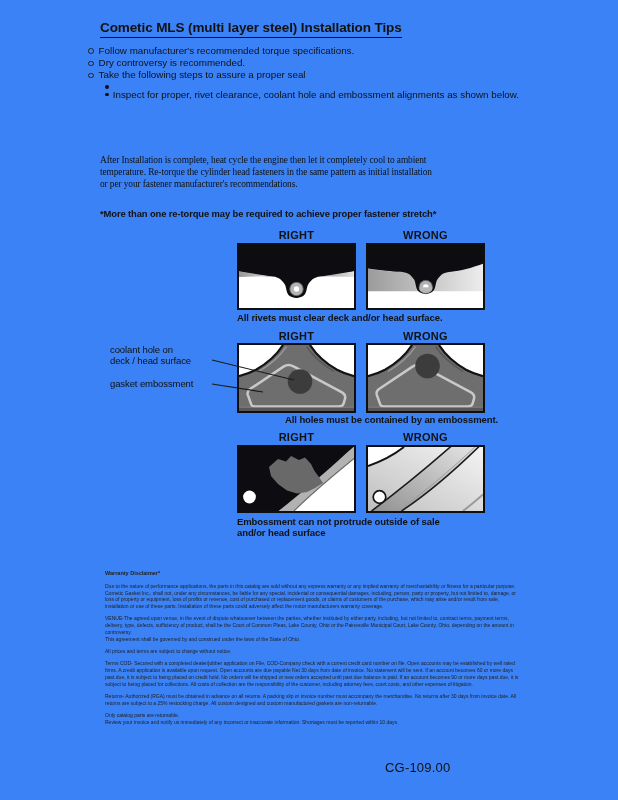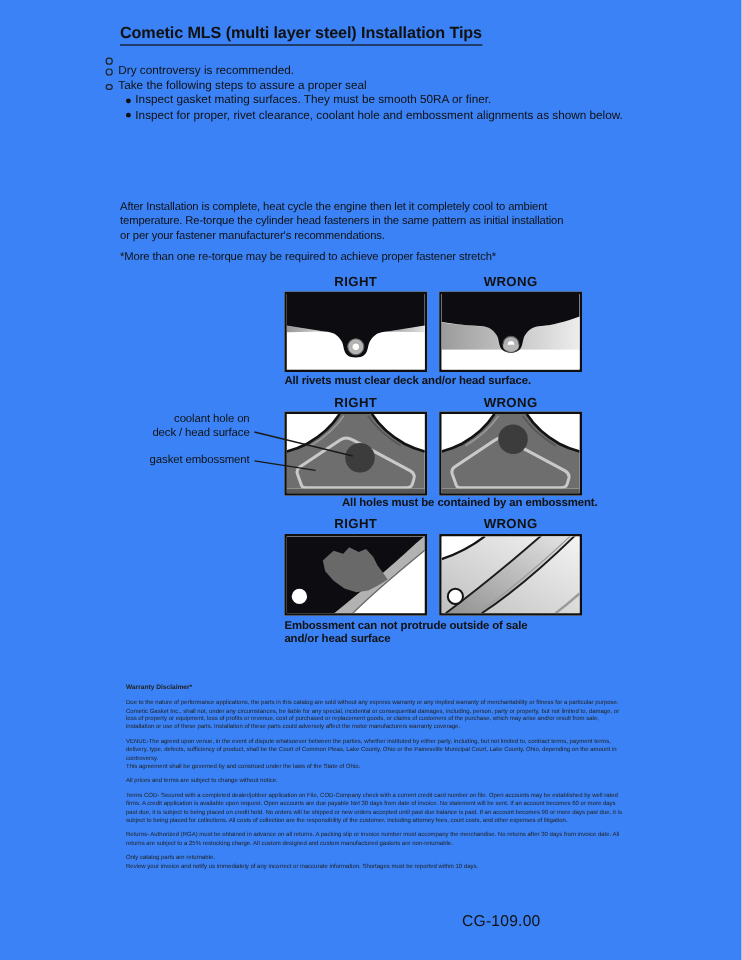--- a/index.html
+++ b/index.html
@@ -14,65 +14,65 @@
   .b-row.sub{margin-left:17px;}
   .o-bullet{width:3.6px;height:3.6px;border:1px solid #222;border-radius:50%;
             margin:3.4px 5px 0 0;flex:none;}
   .f-bullet{width:3.8px;height:3.8px;background:#111;border-radius:50%;
             margin:3.6px 4px 0 0;flex:none;}
 
   .h2{position:absolute;left:100px;top:116px;font-size:12.5px;font-weight:bold;}
   .body-p{position:absolute;left:100px;font-size:9.4px;line-height:12.1px;
           letter-spacing:-0.1px;white-space:pre-line;}
   #para1{top:136px;}
-  #para2{top:166px;}
-  #note{top:208px;}
+  #para2{top:154px;font-family:Liberation Serif, serif;}
+  #note{top:208px;font-weight:bold;}
 
   .rw-label{position:absolute;width:119px;text-align:center;font-size:11px;
             font-weight:bold;letter-spacing:.3px;}
   .dbox{position:absolute;width:119px;box-sizing:border-box;border:2px solid #0f0f0f;
         background:#fff;}
   .dbox svg{display:block;}
   .h67{height:67px}.h70{height:70px}.h68{height:68px}
   .cap{position:absolute;left:237px;font-size:9.5px;font-weight:bold;line-height:11px;
        letter-spacing:-0.1px;white-space:pre-line;}
 
-  .side-label{position:absolute;left:110px;width:98px;text-align:right;font-size:9.5px;
+  .side-label{position:absolute;left:110px;width:98px;font-size:9.5px;
               line-height:11px;white-space:pre-line;letter-spacing:-0.1px;}
   #leader-overlay{position:absolute;left:205px;top:352px;z-index:5;pointer-events:none;}
 
   .fp{position:absolute;left:105px;top:570px;width:414px;font-size:5px;
       line-height:6.8px;color:#222;letter-spacing:0;}
   .fp .fp-h{font-size:5.5px;font-weight:bold;margin:0 0 6px 0;}
   .fp p{margin:0 0 5.5px 0;white-space:pre-line;}
 
   .pageno{position:absolute;left:385px;top:760px;font-size:13px;letter-spacing:.2px;}
 </style>
 </head>
 <body>
 
 <div id="page">
 
   <div class="title">Cometic MLS (multi layer steel) Installation Tips</div>
 
   <div class="bullets">
     <div class="b-row">
       <span class="o-bullet"></span>
+      <span>Follow manufacturer's recommended torque specifications.</span>
     </div>
     <div class="b-row">
       <span class="o-bullet"></span>
       <span>Dry controversy is recommended.</span>
     </div>
     <div class="b-row">
       <span class="o-bullet"></span>
       <span>Take the following steps to assure a proper seal</span>
     </div>
     <div class="b-row sub">
       <span class="f-bullet"></span>
-      <span>Inspect gasket mating surfaces.  They must be smooth 50RA or finer.</span>
     </div>
     <div class="b-row sub">
       <span class="f-bullet"></span>
       <span>Inspect for proper, rivet clearance, coolant hole and embossment alignments as shown below.</span>
     </div>
   </div>
 
   <div class="body-p" id="para2">After Installation is complete, heat cycle the engine then let it completely cool to ambient
 temperature. Re-torque the cylinder head fasteners in the same pattern as initial installation
 or per your fastener manufacturer's recommendations.</div>

